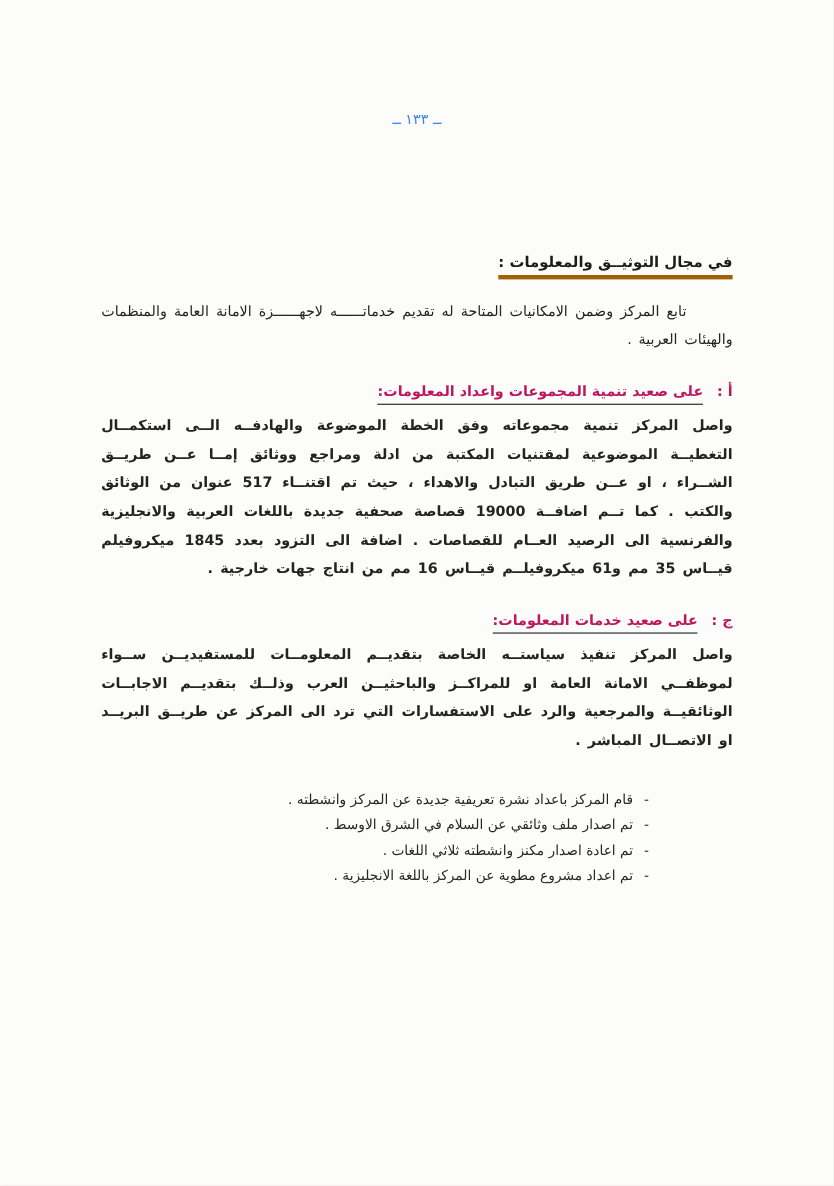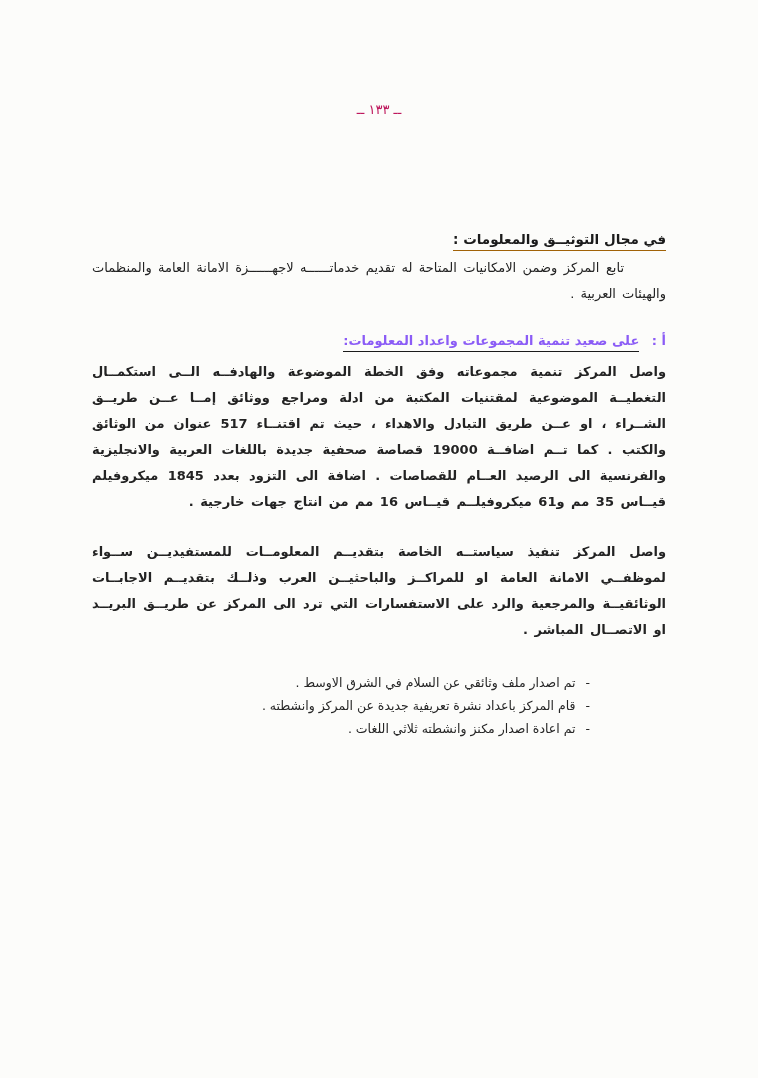--- a/index.html
+++ b/index.html
@@ -18,45 +18,45 @@
     padding: 0 92px;
     overflow: hidden;
     position: relative;
     box-shadow: 0 0 4px rgba(0,0,0,0.15);
   }
   .page-number {
     margin-top: 102px;
     text-align: center;
     font-size: 13px;
     letter-spacing: 2px;
-    color: #be185d;
+    color: #3b82f6;
   }
   .doc-title {
     margin-top: 114px;
     font-size: 13.5px;
     font-weight: bold;
     color: #1b1b1b;
   }
   .doc-title .u {
-    border-bottom: 1px solid #a16207;
+    border-bottom: 4px solid #a16207;
     padding-bottom: 3px;
   }
   .para {
-    margin-top: 8px;
+    margin-top: 24px;
     font-size: 13px;
     line-height: 26px;
     text-align: justify;
     word-spacing: 2px;
   }
   .indent { text-indent: 42px; }
   .section { margin-top: 24px; }
   .section-heading {
     font-size: 13px;
     font-weight: bold;
-    color: #8b5cf6;
+    color: #be185d;
     line-height: 20px;
   }
   .section-heading .marker { margin-left: 8px; }
   .section-heading .heading-text {
     border-bottom: 1px solid #1b1b1b;
     padding-bottom: 3px;
   }
   .section-body { margin-top: 8px; font-weight: bold; }
   .bullets {
     margin-top: 28px;
@@ -94,22 +94,27 @@
       <span class="marker">أ :</span>
       <span class="heading-text">على صعيد تنمية المجموعات واعداد المعلومات:</span>
     </div>
     <p class="para section-body">واصل المركز تنمية مجموعاته وفق الخطة الموضوعة والهادفــه الــى استكمــال التغطيــة الموضوعية لمقتنيات المكتبة من ادلة ومراجع ووثائق إمــا عــن طريــق الشــراء ، او عــن طريق التبادل والاهداء ، حيث تم اقتنــاء 517 عنوان من الوثائق والكتب . كما تــم اضافــة 19000 قصاصة صحفية جديدة باللغات العربية والانجليزية والفرنسية الى الرصيد العــام للقصاصات . اضافة الى التزود بعدد 1845 ميكروفيلم قيــاس 35 مم و61 ميكروفيلــم قيــاس 16 مم من انتاج جهات خارجية .</p>
   </div>
 
   <div class="section">
   </div>
 
   <div class="section">
+    <div class="section-heading">
+      <span class="marker">ج :</span>
+      <span class="heading-text">على صعيد خدمات المعلومات:</span>
+    </div>
     <p class="para section-body">واصل المركز تنفيذ سياستــه الخاصة بتقديــم المعلومــات للمستفيديــن ســواء لموظفــي الامانة العامة او للمراكــز والباحثيــن العرب وذلــك بتقديــم الاجابــات الوثائقيــة والمرجعية والرد على الاستفسارات التي ترد الى المركز عن طريــق البريــد او الاتصــال المباشر .</p>
   </div>
 
   <ul class="bullets">
+    <li>قام المركز باعداد نشرة تعريفية جديدة عن المركز وانشطته .</li>
     <li>تم اصدار ملف وثائقي عن السلام في الشرق الاوسط .</li>
-    <li>قام المركز باعداد نشرة تعريفية جديدة عن المركز وانشطته .</li>
     <li>تم اعادة اصدار مكنز وانشطته ثلاثي اللغات .</li>
+    <li>تم اعداد مشروع مطوية عن المركز باللغة الانجليزية .</li>
   </ul>
 
 </div>
 
 </body></html>

